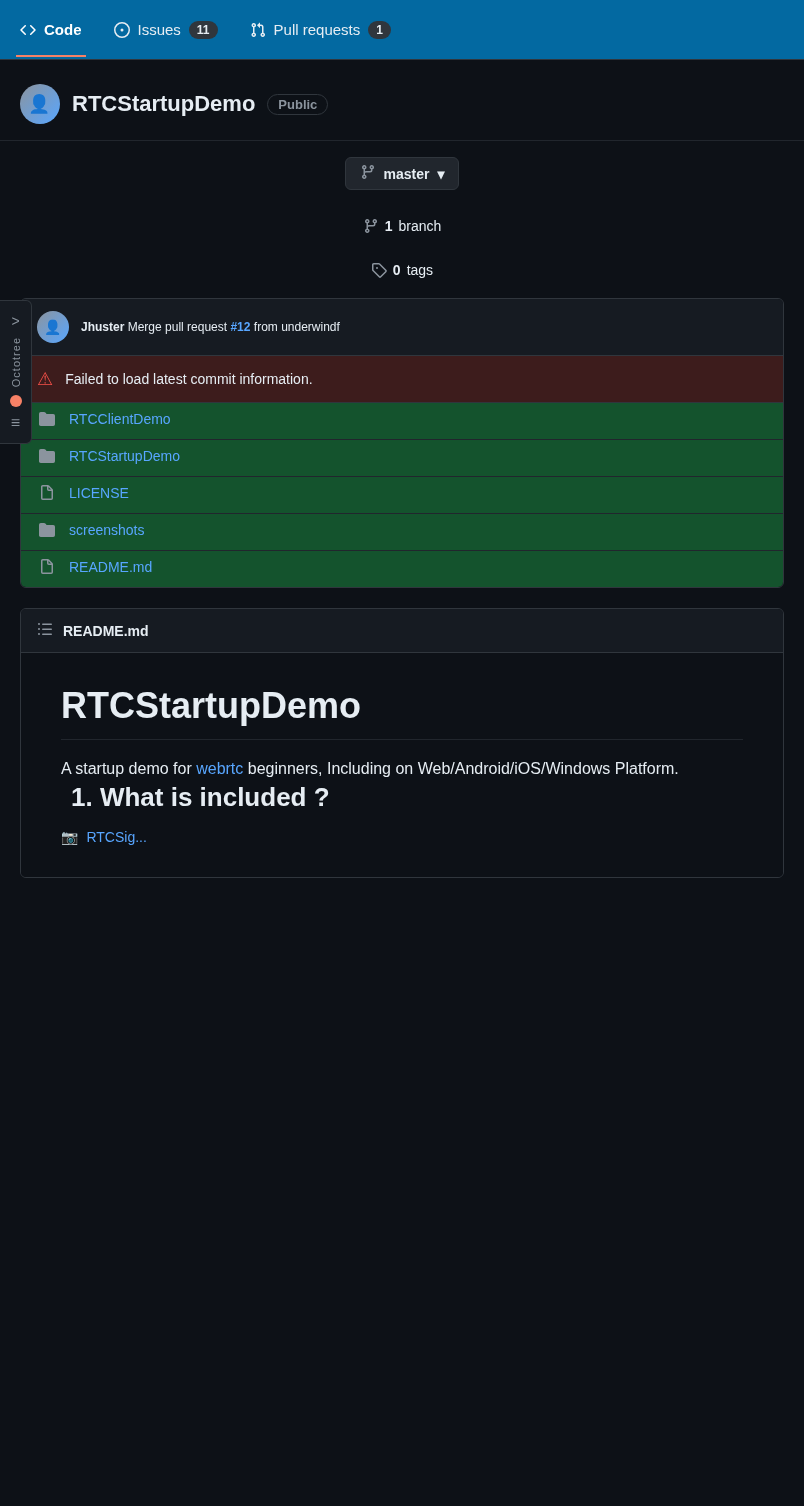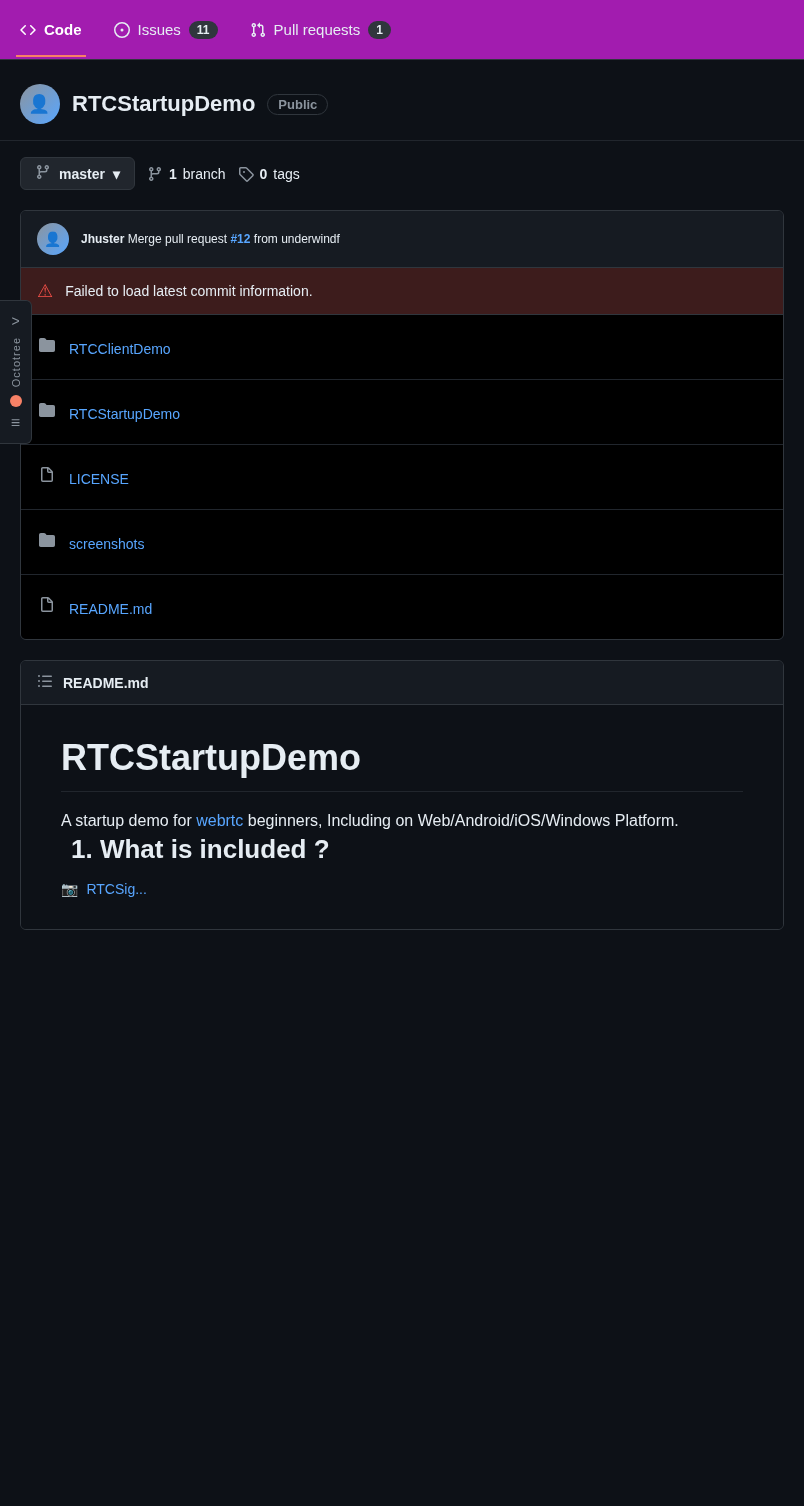--- a/index.html
+++ b/index.html
@@ -9,21 +9,21 @@
       font-family: -apple-system, BlinkMacSystemFont, 'Segoe UI', Helvetica, Arial, sans-serif;
       font-size: 14px;
       width: 804px;
       min-height: 1506px;
       overflow-x: hidden;
       position: relative;
     }
 
     
     .top-nav {
-      background: #a21caf;
+      background: #0369a1;
       border-bottom: 1px solid #30363d;
       display: flex;
       align-items: center;
       height: 60px;
       padding: 0 16px;
       gap: 24px;
     }
     .nav-item {
       display: flex;
       align-items: center;
@@ -105,21 +105,22 @@
       height: 1px;
       background: #21262d;
       margin: 0 0 16px;
     }
 
     
     .branch-bar {
       padding: 0 20px 20px;
       display: flex;
       align-items: center;
-      gap: 12px;
+      gap: 28px;
+      flex-direction: column;
     }
     .branch-btn {
       background: #21262d;
       border: 1px solid #30363d;
       border-radius: 6px;
       padding: 6px 14px;
       color: #e6edf3;
       font-size: 14px;
       font-weight: 600;
       display: flex;
@@ -201,25 +202,25 @@
       color: #e6edf3;
     }
     .error-icon {
       color: #f85149;
       font-size: 18px;
       flex-shrink: 0;
     }
 
     
     .file-row {
-      background: #000000;
+      background: #14532d;
       border-bottom: 1px solid #21262d;
-      padding: 22px 16px;
-      display: flex;
-      align-items: flex-end;
+      padding: 8px 16px;
+      display: flex;
+      align-items: flex-start;
       gap: 12px;
       cursor: pointer;
     }
     .file-row:last-child {
       border-bottom: none;
     }
     .file-icon {
       color: #8b949e;
       font-size: 16px;
       flex-shrink: 0;

